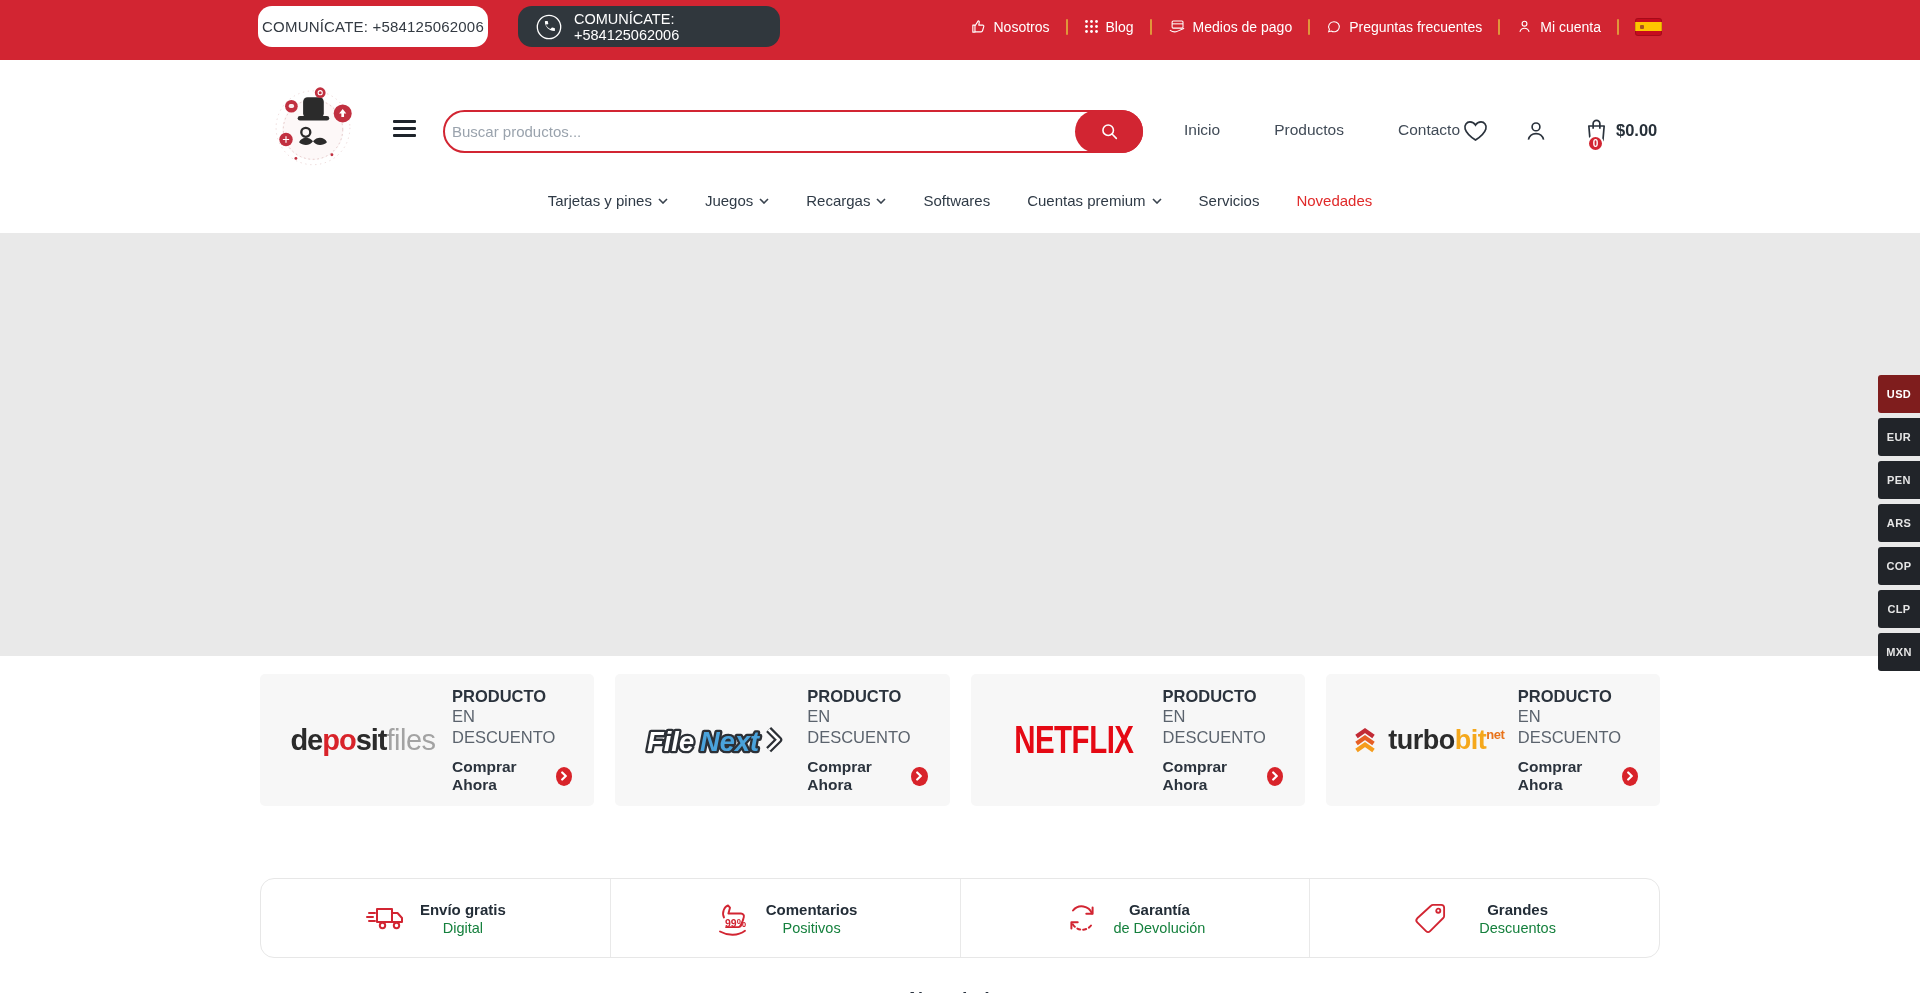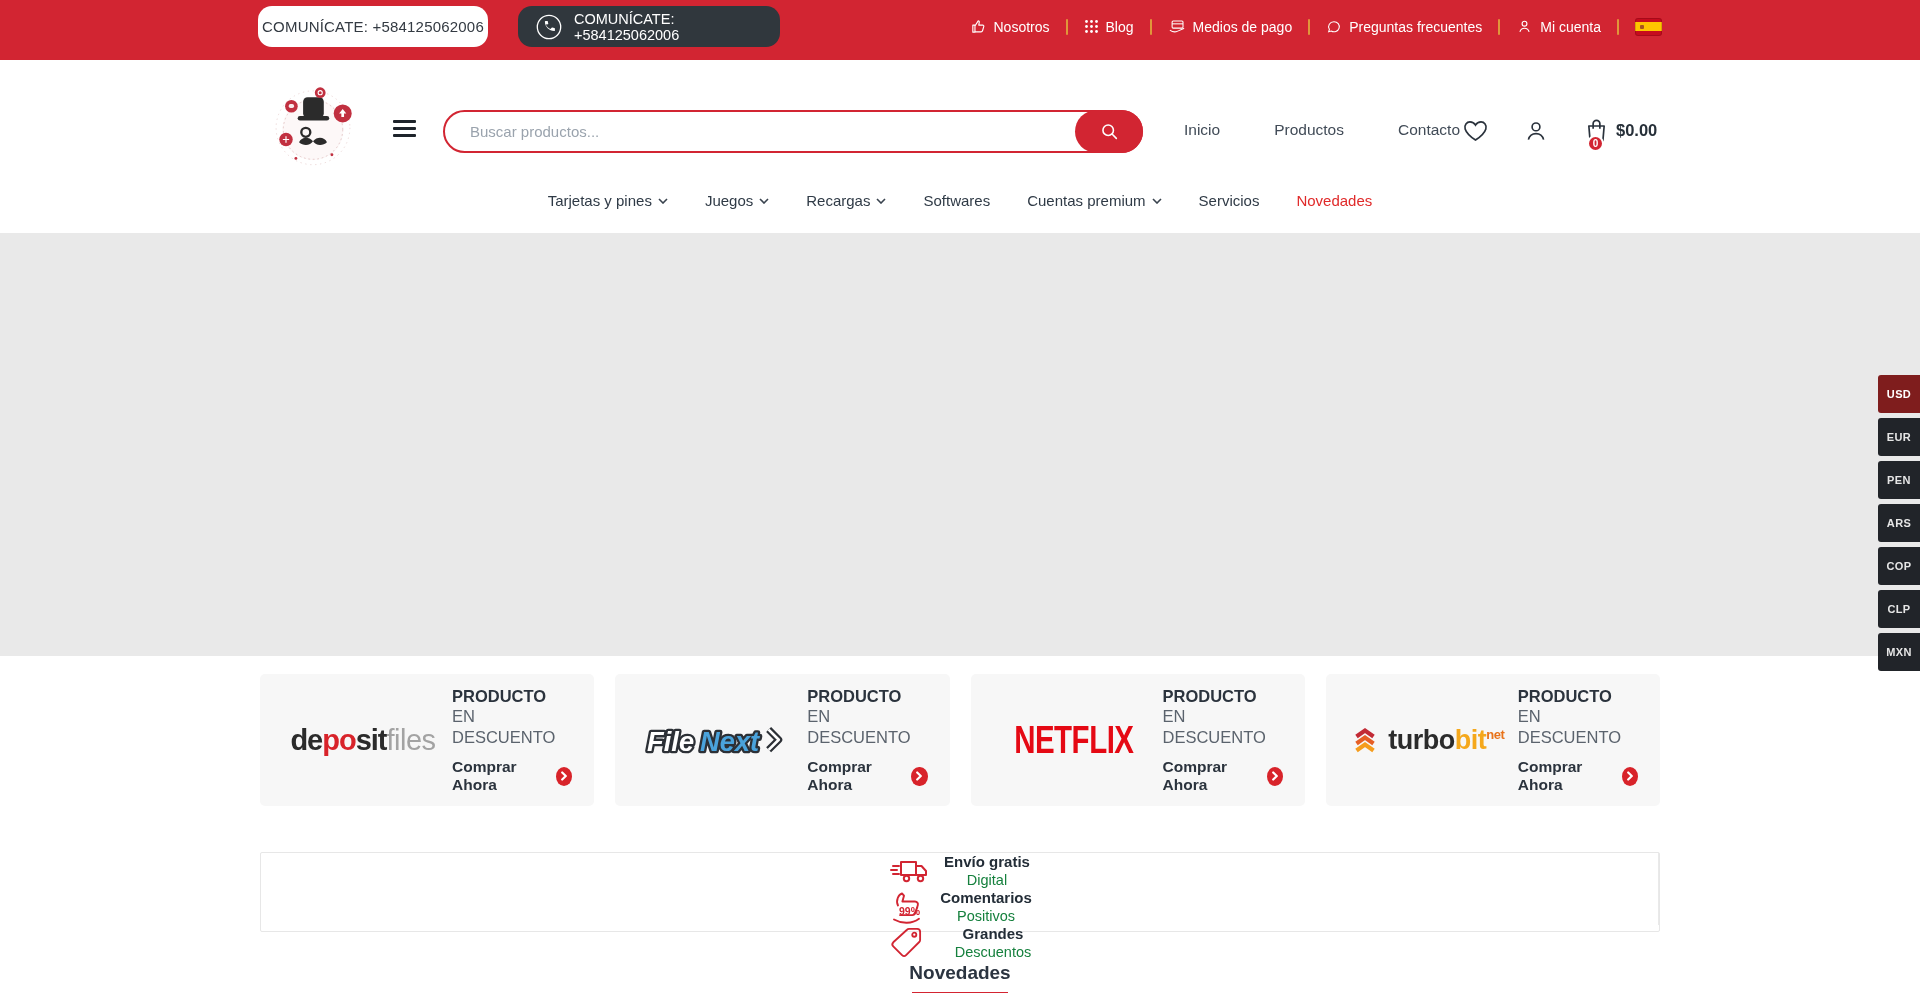--- a/index.html
+++ b/index.html
@@ -23,21 +23,21 @@
   .flag::after { content:""; position:absolute; left:5px; top:7px; width:4px; height:4px;
     background:#a8541f; border-radius:1px; }
 
   
   .header { position:relative; height:132px; background:#fff; }
   .logo { position:absolute; left:268px; top:20px; width:90px; height:92px; }
   .hamburger { position:absolute; left:393px; top:60px; width:23px; cursor:pointer; }
   .hamburger span { display:block; height:2.6px; background:#1e242b; margin-bottom:4.4px; border-radius:1px; }
   .search { position:absolute; left:443px; top:50px; width:700px; height:43px;
     border:2px solid #d22532; border-radius:23px; background:#fff; display:flex; align-items:center; }
-  .search-input { flex:1; border:none; outline:none; background:transparent; padding:0 20px 0 25px;
+  .search-input { flex:1; border:none; outline:none; background:transparent; padding:0 20px 0 7px;
     font-size:15px; color:#3a434d; font-family:"Liberation Sans",sans-serif; }
   .search-input::placeholder { color:#9aa3ad; }
   .search-btn { position:absolute; right:-2px; top:-2px; width:68px; height:43px;
     background:#d22532; border:none; border-radius:23px; display:flex; align-items:center;
     justify-content:center; cursor:pointer; }
   .header-nav { position:absolute; left:1163px; top:61px; display:flex; gap:33px; }
   .header-nav-item { font-size:15.5px; color:#414b57; cursor:pointer;margin-left:21px; }
   .header-icons { position:absolute; left:1462px; top:57px; display:flex; align-items:center; }
   .icon-btn { cursor:pointer; display:flex; align-items:center; margin-right:34px; }
   .cart { position:relative; display:flex; align-items:center; gap:6px; cursor:pointer; }
@@ -82,22 +82,22 @@
   .lg-deposit .red { color:#d8232a; }
   .lg-deposit .files { color:#a3a3a3; font-weight:normal; letter-spacing:-.5px; }
   .lg-netflix { font-size:31px; font-weight:bold; color:#e50914; letter-spacing:-.5px;
     transform:scale(.95,1.25); display:inline-block; }
   .lg-turbo { display:flex; align-items:center; gap:11px; }
   .lg-turbo-text { font-size:27px; font-weight:bold; color:#2b2b2b; letter-spacing:-.5px; white-space:nowrap; }
   .lg-turbo-text .bit { color:#f5a81c; }
   .lg-turbo-text sup { color:#e8731a; font-size:13px; font-weight:bold; }
 
   
-  .features { margin-top:46px; height:80px; background:#fff; border:1px solid #e7e7e7;
-    border-radius:2px; display:flex; align-items:stretch;flex-direction:column; }
+  .features { margin-top:72px; height:80px; background:#fff; border:1px solid #e7e7e7;
+    border-radius:14px; display:flex; align-items:stretch; }
   .feature { flex:1; display:flex; align-items:center; justify-content:center; gap:13px;
     border-right:1px solid #e9e9e9; }
   .feature:last-child { border-right:none;gap:31px; }
   .feature-title { font-size:15px; font-weight:bold; color:#232d37; text-align:center; }
   .feature-sub { font-size:14.5px; color:#15803d; margin-top:2px; text-align:center; }
 
   
   .section-head { margin-top:30px; text-align:center; }
   .section-title { font-size:19px; font-weight:bold; color:#2b3440; }
   .section-underline { position:relative; width:96px; height:3px; background:#d42431; margin:8px auto 0; }
@@ -426,20 +426,34 @@
           <path d="M7 31c8 4.5 18 4.5 25-.8"></path>
         </svg>
       </span>
       <div>
         <div class="feature-title">Comentarios</div>
         <div class="feature-sub">Positivos</div>
       </div>
     </div>
     <div class="feature">
       <span style="display:flex;">
+        <svg viewBox="0 0 36 36" width="36" height="36" fill="none" stroke="#d22532" stroke-width="2" stroke-linecap="round" stroke-linejoin="round">
+          <path d="M9 10.5a11 11 0 0 1 19 3"></path>
+            <path d="M28.6 7.5v6.3h-6.3"></path>
+          <path d="M27 25.5a11 11 0 0 1-19-3" stroke-dasharray="3 3"></path>
+            <path d="M7.4 28.5v-6.3h6.3"></path>
+        </svg>
+      </span>
+      <div>
+        <div class="feature-title">Garantía</div>
+        <div class="feature-sub">de Devolución</div>
+      </div>
+    </div>
+    <div class="feature">
+      <span style="display:flex;">
         <svg viewBox="0 0 36 36" width="35" height="35" fill="none" stroke="#d22532" stroke-width="1.9" stroke-linejoin="round">
             <path d="M20.6 4H29a3 3 0 0 1 3 3v8.4a3 3 0 0 1-.9 2.1L17.6 31a3 3 0 0 1-4.2 0L4.4 22a3 3 0 0 1 0-4.2L18.5 4.9a3 3 0 0 1 2.1-.9z"></path>
             <circle cx="26" cy="10" r="2.1"></circle>
           </svg>
       </span>
       <div>
         <div class="feature-title">Grandes</div>
         <div class="feature-sub">Descuentos</div>
       </div>
     </div>

